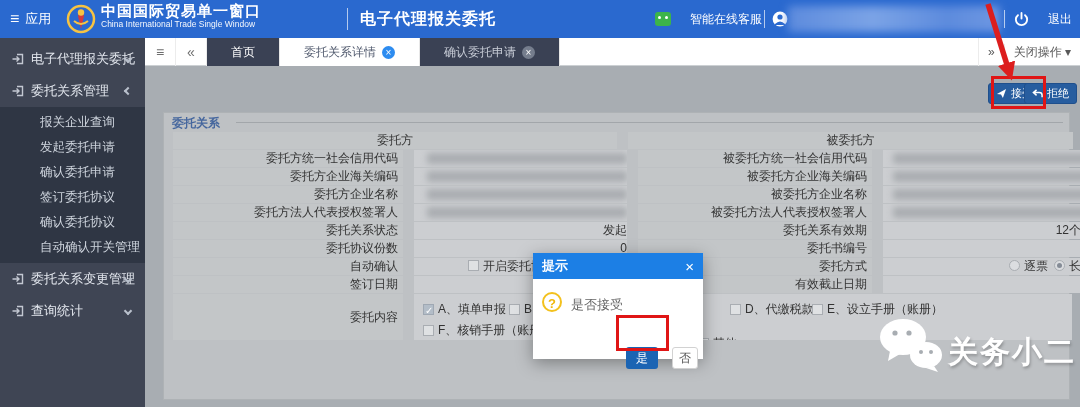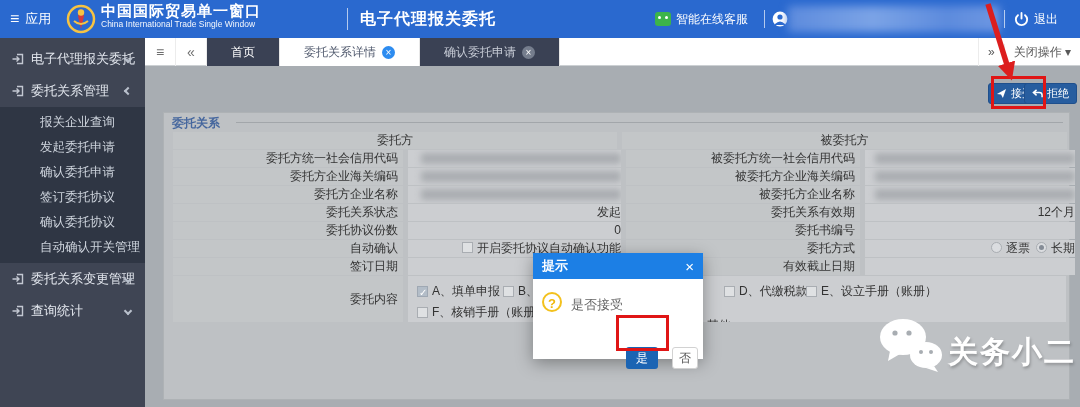--- a/index.html
+++ b/index.html
@@ -9,21 +9,21 @@
   
   .hdr{position:absolute;left:0;top:0;width:1080px;height:38px;background:#2a69cf;color:#fff;}
   .hmenu{position:absolute;left:10px;top:0;height:38px;display:flex;align-items:center;gap:6px;font-size:13px;cursor:pointer;}
   .bars{font-size:16px;}
   .logo{position:absolute;left:66px;top:4px;width:30px;height:30px;}
   .brand{position:absolute;left:101px;top:3px;line-height:1.1;}
   .brand .cn{font-size:15px;font-weight:bold;letter-spacing:1px;}
   .brand .en{font-size:8.5px;opacity:.95;}
   .hsep{position:absolute;top:8px;width:1px;height:22px;background:rgba(255,255,255,.65);}
   .apptitle{position:absolute;left:360px;top:9px;font-size:16px;font-weight:bold;letter-spacing:1px;}
-  .hitem{position:absolute;top:0;height:38px;display:flex;align-items:center;gap:5px;font-size:12px;cursor:pointer;}
+  .hitem{position:absolute;top:0;height:38px;display:flex;align-items:center;gap:19px;font-size:12px;cursor:pointer;}
   .robot{width:16px;height:14px;background:#3cb44a;border-radius:3px;position:relative;}
   .robot::before,.robot::after{content:"";position:absolute;top:4px;width:3px;height:3px;border-radius:50%;background:#fff;}
   .robot::before{left:3px;} .robot::after{right:3px;}
   .ublur{position:absolute;left:788px;top:6px;width:212px;height:26px;border-radius:3px;
          background:linear-gradient(90deg,#5d8bdd,#7ba3e6 40%,#5d8bdd 75%,#6e97e2);filter:blur(4px);}
   
   .side{position:absolute;left:0;top:38px;width:145px;height:369px;background:#3f4554;color:#e3e7ee;}
   .s1{position:relative;height:32px;display:flex;align-items:center;font-size:13px;padding-left:12px;gap:7px;cursor:pointer;}
   .s1:first-child{margin-top:5px;}
   .chev{position:absolute;right:14px;width:6px;height:6px;border-left:2px solid #b9c0cc;border-bottom:2px solid #b9c0cc;transform:rotate(45deg);}
@@ -46,21 +46,21 @@
   .tright .gg{padding:0 9px;cursor:pointer;white-space:nowrap;}
   
   .content{position:absolute;left:145px;top:66px;width:935px;height:341px;background:#a8adb2;}
   .btn{position:absolute;top:17px;height:21px;background:#275d9f;color:#fff;border:1px solid #1f4f8c;border-radius:3px;
        font-size:11px;display:flex;align-items:center;gap:4px;padding:0 7px;cursor:pointer;}
   .btn svg{display:block;}
   .panel{position:absolute;left:18px;top:46px;width:907px;height:288px;background:#bec1c4;border:1px solid #aeb2b5;}
   .legend{position:absolute;left:8px;top:2px;font-size:12px;font-weight:bold;color:#46679e;}
   .legendline{position:absolute;left:72px;top:9px;right:6px;height:1px;background:#a2a6aa;}
   .tbl{position:absolute;left:9px;top:18px;width:890px;}
-  .thead,.trow{display:grid;gap:5px;margin-top:1px;}
+  .thead,.trow{display:grid;gap:11px;margin-top:1px;}
   .thead{grid-template-columns:444px 445px;}
   .trow{grid-template-columns:230px 213px 234px 210px;}
   .trow.crow{grid-template-columns:230px 658px;}
   .tc{height:17px;line-height:17px;font-size:12px;color:#333;background:#ccced1;overflow:hidden;white-space:nowrap;}
   .tc.head{background:#c3c6c8;text-align:center;}
   .tc.lab{background:#c3c6c8;text-align:right;padding-right:5px;}
   .tc.val{padding-left:4px;text-align:right;}
   .crow .tc{height:46px;}
   .crow .lab{line-height:46px;}
   .crow .val{position:relative;}
@@ -241,20 +241,26 @@
             <div class="tc lab">被委托方企业海关编码</div>
             <div class="tc val"><span class="blurblob"></span></div>
           </div>
           <div class="trow">
             <div class="tc lab">委托方企业名称</div>
             <div class="tc val"><span class="blurblob"></span></div>
             <div class="tc lab">被委托方企业名称</div>
             <div class="tc val"><span class="blurblob"></span></div>
           </div>
           <div class="trow">
+            <div class="tc lab">委托方法人代表授权签署人</div>
+            <div class="tc val"><span class="blurblob"></span></div>
+            <div class="tc lab">被委托方法人代表授权签署人</div>
+            <div class="tc val"><span class="blurblob"></span></div>
+          </div>
+          <div class="trow">
             <div class="tc lab">委托关系状态</div>
             <div class="tc val">发起</div>
             <div class="tc lab">委托关系有效期</div>
             <div class="tc val">12个月</div>
           </div>
           <div class="trow">
             <div class="tc lab">委托协议份数</div>
             <div class="tc val">0</div>
             <div class="tc lab">委托书编号</div>
             <div class="tc val"></div>

